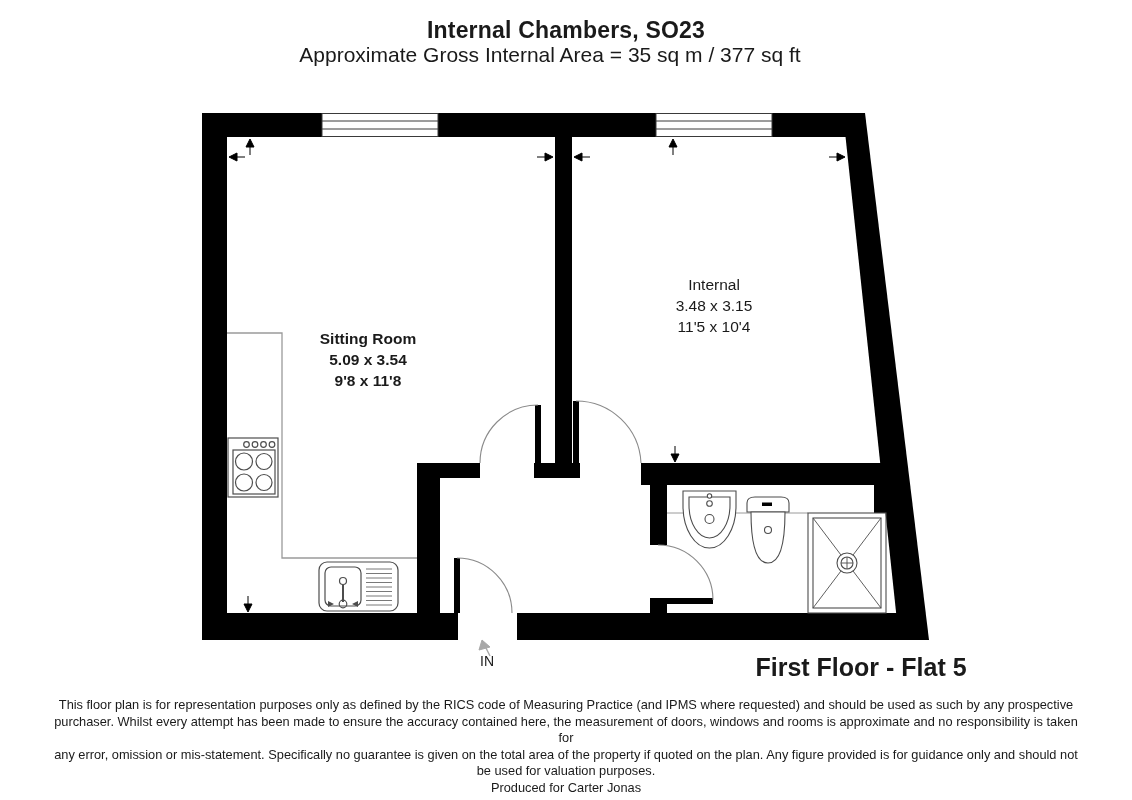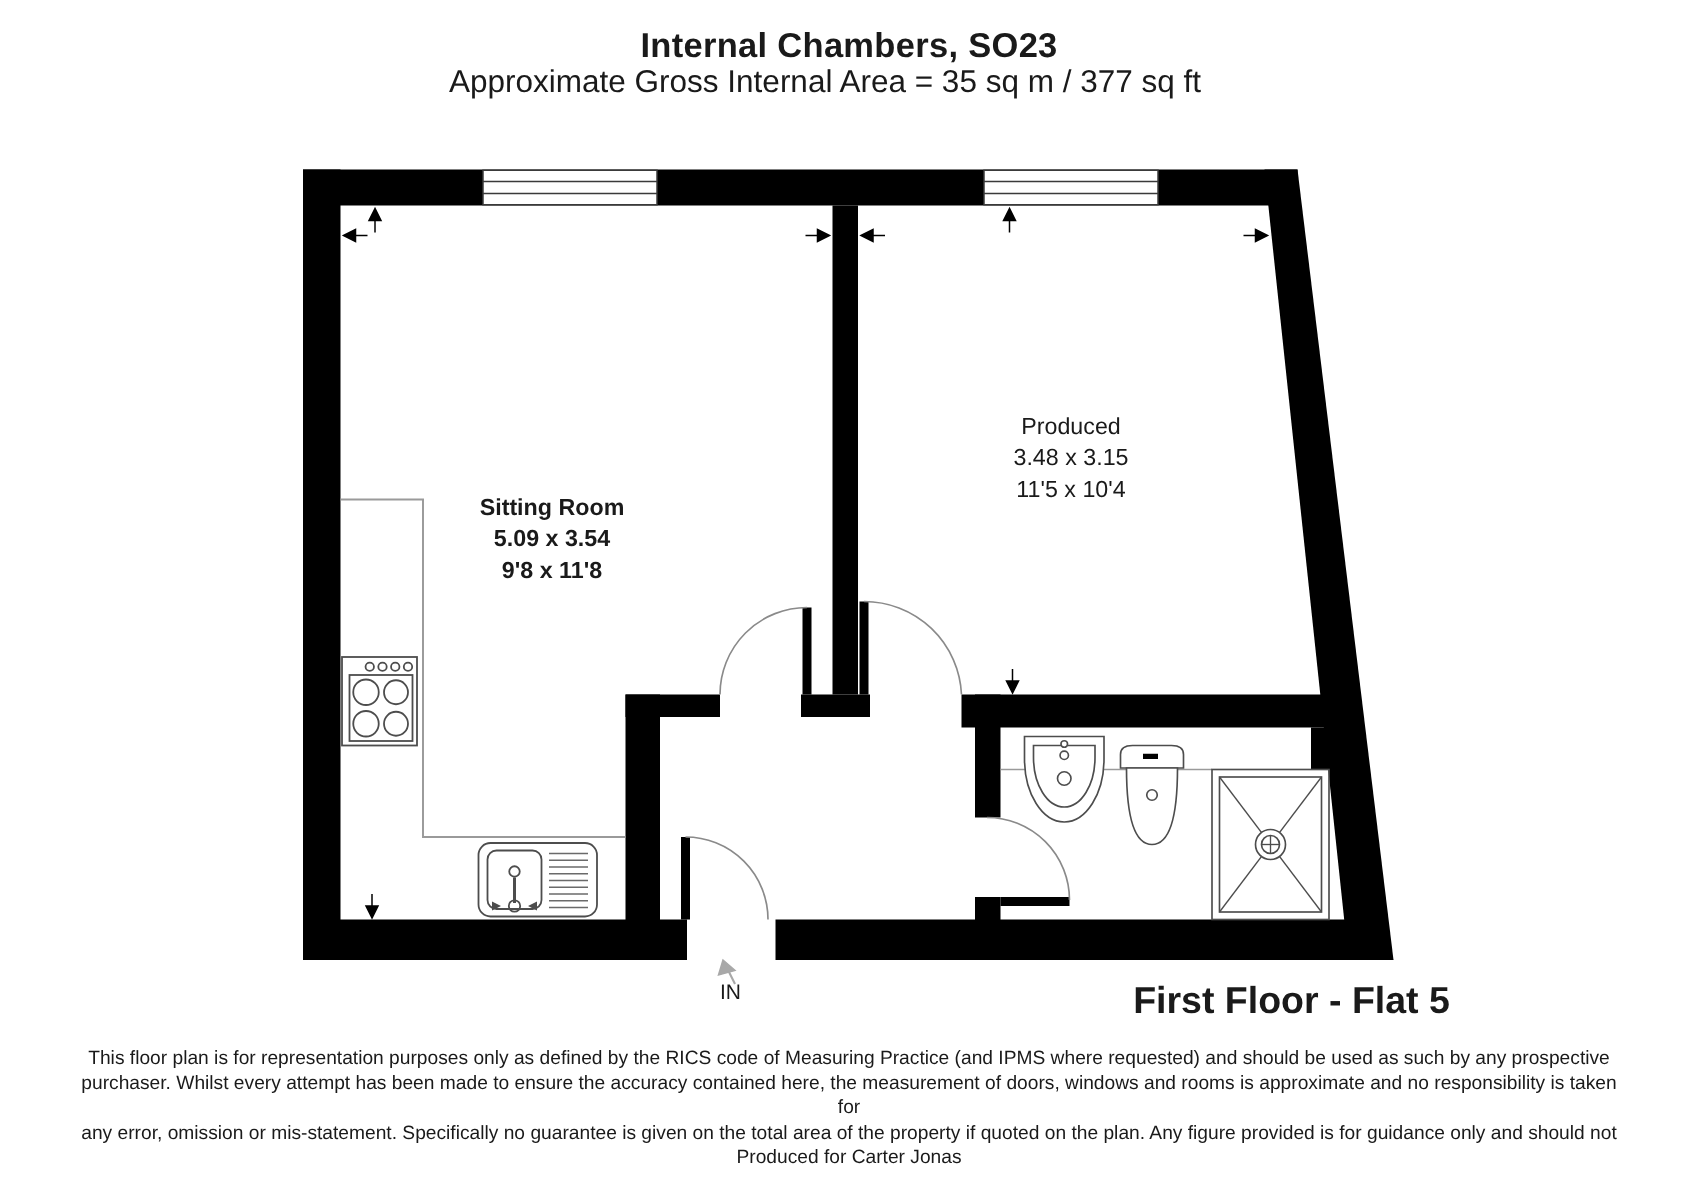--- a/index.html
+++ b/index.html
@@ -151,26 +151,27 @@
 <div id="title" class="abs ctr">Internal Chambers, SO23</div>
 <div id="subtitle" class="abs ctr">Approximate Gross Internal Area = 35 sq m / 377 sq ft</div>
 
 <div id="sitting-room-label" class="abs ctr room-label">
   <div>Sitting Room</div>
   <div>5.09 x 3.54</div>
   <div>9'8 x 11'8</div>
 </div>
 
 <div id="bedroom-label" class="abs ctr room-label">
-  <div>Produced</div>
+  <div>Internal</div>
   <div>3.48 x 3.15</div>
   <div>11'5 x 10'4</div>
 </div>
 
 <div id="in-label" class="abs ctr">IN</div>
 <div id="floor-label" class="abs ctr">First Floor - Flat 5</div>
 
 <div id="disclaimer" class="abs ctr" style="white-space:normal;">
   <div>This floor plan is for representation purposes only as defined by the RICS code of Measuring Practice (and IPMS where requested) and should be used as such by any prospective</div>
   <div>purchaser. Whilst every attempt has been made to ensure the accuracy contained here, the measurement of doors, windows and rooms is approximate and no responsibility is taken for</div>
   <div>any error, omission or mis-statement. Specifically no guarantee is given on the total area of the property if quoted on the plan. Any figure provided is for guidance only and should not</div>
+  <div>be used for valuation purposes.</div>
   <div>Produced for Carter Jonas</div>
 </div>
 
 </body></html>

